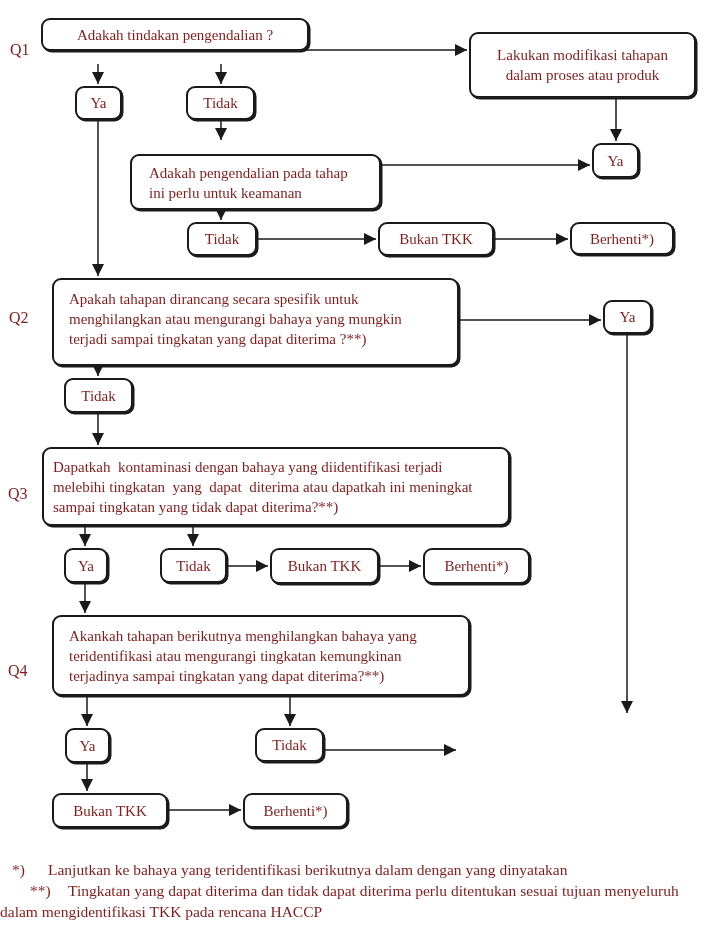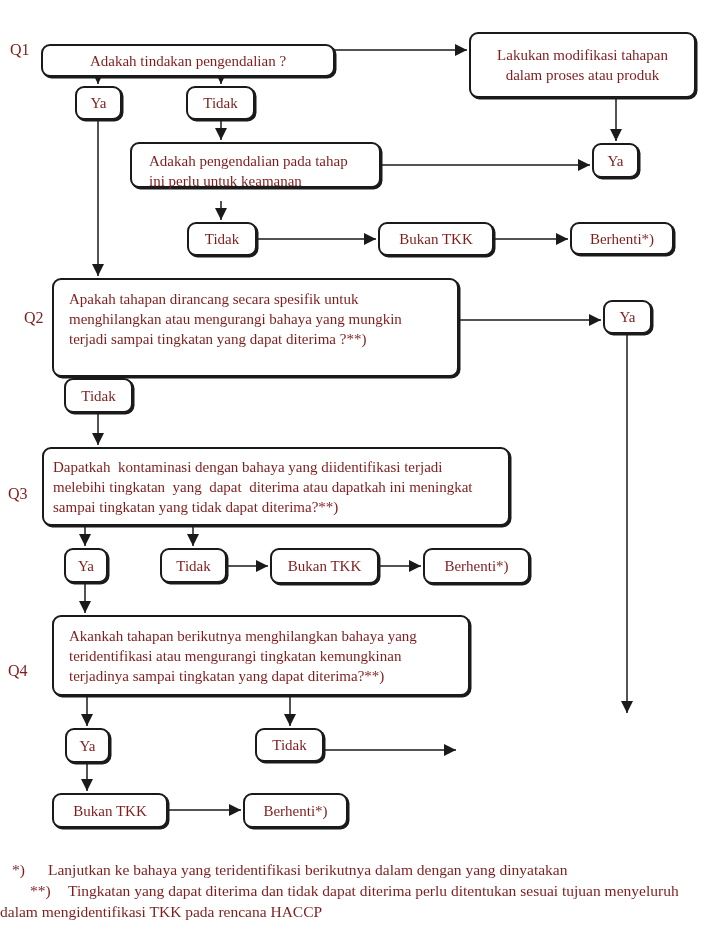--- a/index.html
+++ b/index.html
@@ -52,45 +52,45 @@
       <line x1="85" y1="584" x2="85" y2="613" marker-end="url(#arw)"></line>
       <line x1="87" y1="696" x2="87" y2="726" marker-end="url(#arw)"></line>
       <line x1="290" y1="696" x2="290" y2="726" marker-end="url(#arw)"></line>
       <line x1="324" y1="750" x2="456" y2="750" marker-end="url(#arw)"></line>
       <line x1="87" y1="763" x2="87" y2="791" marker-end="url(#arw)"></line>
       <line x1="168" y1="810" x2="241" y2="810" marker-end="url(#arw)"></line>
     </g>
   </svg>
 
   <div class="qlabel" style="left:10px;top:41px">Q1</div>
-  <div class="qlabel" style="left:24px;top:309px">Q2</div>
+  <div class="qlabel" style="left:9px;top:309px">Q2</div>
   <div class="qlabel" style="left:8px;top:485px">Q3</div>
   <div class="qlabel" style="left:8px;top:662px">Q4</div>
 
-  <div class="node center" style="left:41px;top:44px;width:294px;height:33px">Adakah tindakan pengendalian ?</div>
+  <div class="node center" style="left:41px;top:18px;width:268px;height:33px">Adakah tindakan pengendalian ?</div>
 
   <div class="node center" style="left:469px;top:32px;width:227px;height:66px">Lakukan modifikasi tahapan
 dalam proses atau produk</div>
 
   <div class="node center" style="left:75px;top:86px;width:47px;height:34px">Ya</div>
 
   <div class="node center" style="left:186px;top:86px;width:69px;height:34px">Tidak</div>
 
-  <div class="node" style="left:130px;top:142px;width:251px;height:46px;padding:7px 6px 0 17px">Adakah pengendalian pada tahap
+  <div class="node" style="left:130px;top:154px;width:251px;height:56px;padding:7px 6px 0 17px">Adakah pengendalian pada tahap
 ini perlu untuk keamanan</div>
 
   <div class="node center" style="left:592px;top:143px;width:47px;height:35px">Ya</div>
 
   <div class="node center" style="left:187px;top:222px;width:70px;height:34px">Tidak</div>
 
   <div class="node center" style="left:378px;top:222px;width:116px;height:34px">Bukan TKK</div>
 
   <div class="node center" style="left:570px;top:222px;width:104px;height:33px">Berhenti*)</div>
 
-  <div class="node" style="left:52px;top:278px;width:407px;height:99px;padding:9px 4px 0 15px">Apakah tahapan dirancang secara spesifik untuk
+  <div class="node" style="left:52px;top:278px;width:407px;height:88px;padding:9px 4px 0 15px">Apakah tahapan dirancang secara spesifik untuk
 menghilangkan atau mengurangi bahaya yang mungkin
 terjadi sampai tingkatan yang dapat diterima ?**)</div>
 
   <div class="node center" style="left:603px;top:300px;width:49px;height:34px">Ya</div>
 
   <div class="node center" style="left:64px;top:378px;width:69px;height:35px">Tidak</div>
 
   <div class="node" style="left:42px;top:447px;width:468px;height:79px;padding:8px 4px 0 9px">Dapatkah  kontaminasi dengan bahaya yang diidentifikasi terjadi
 melebihi tingkatan  yang  dapat  diterima atau dapatkah ini meningkat
 sampai tingkatan yang tidak dapat diterima?**)</div>

